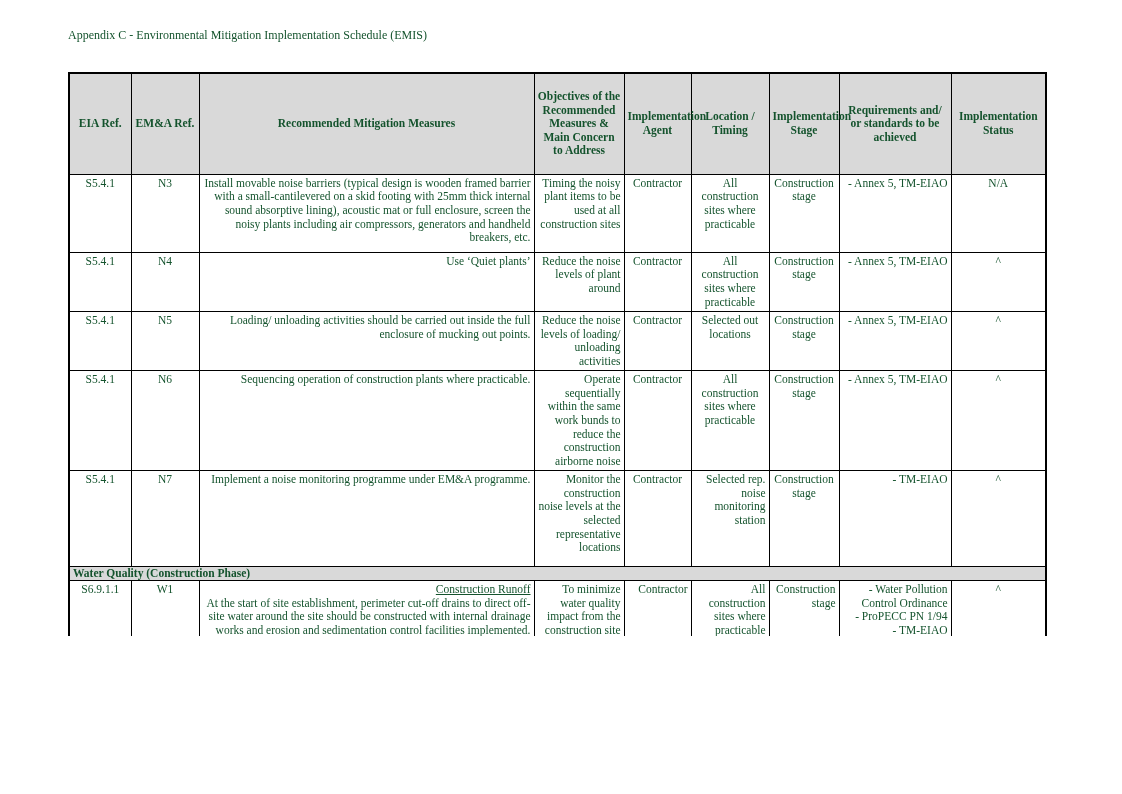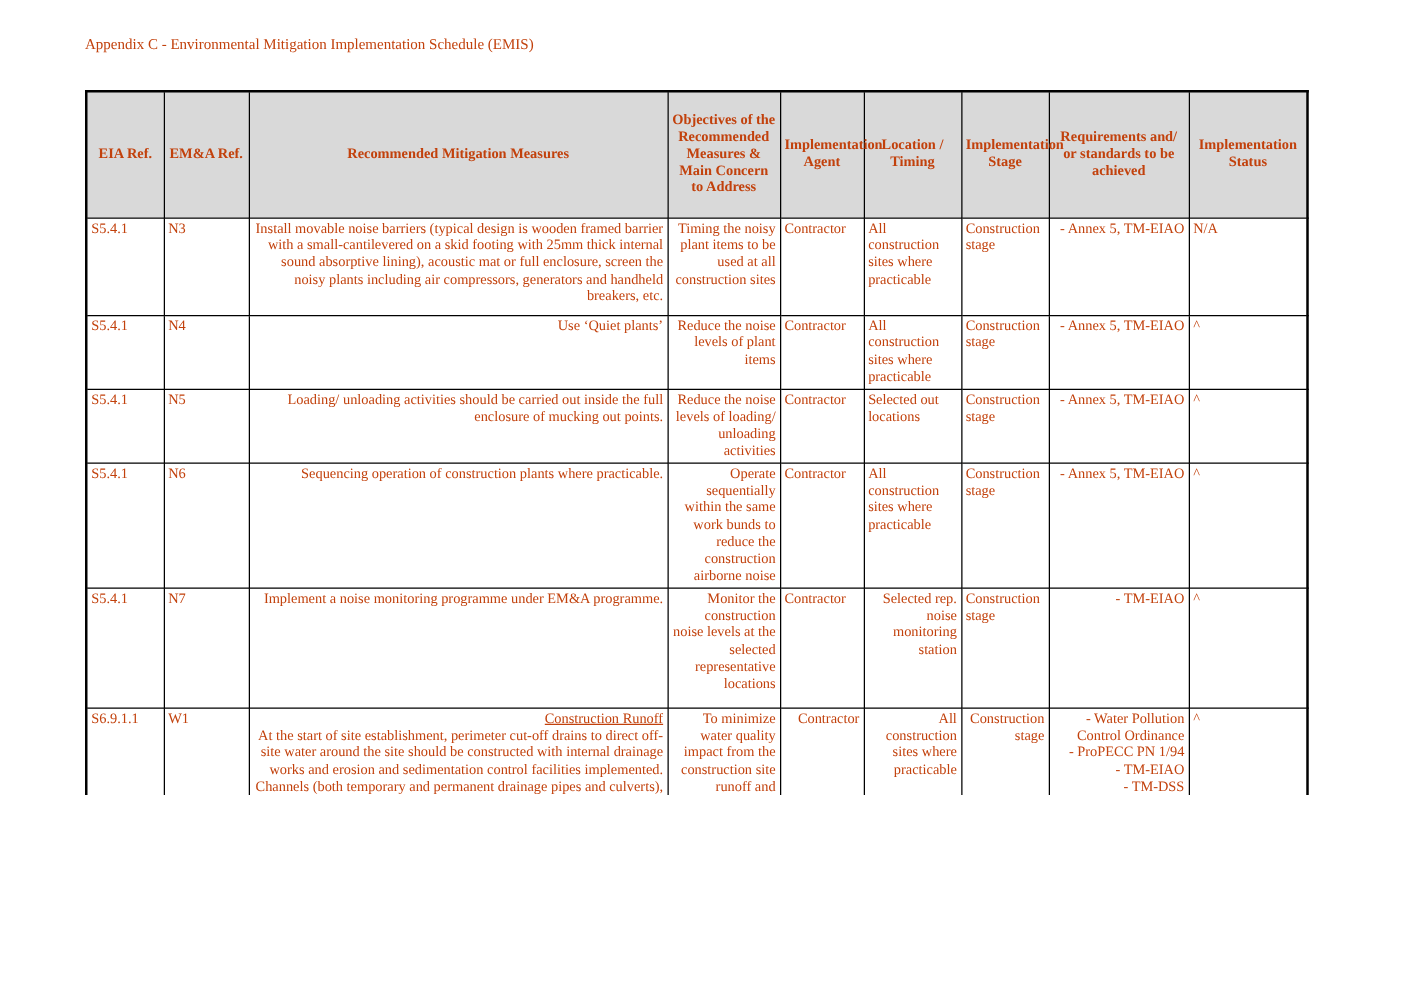--- a/index.html
+++ b/index.html
@@ -6,21 +6,21 @@
     margin: 0;
     padding: 0;
     background: #ffffff;
   }
   .page {
     position: relative;
     width: 1122px;
     height: 636px;
     background: #ffffff;
     font-family: "Liberation Serif", serif;
-    color: #c2410c;
+    color: #14532d;
     overflow: hidden;
   }
   .doc-header {
     position: absolute;
     left: 68px;
     top: 28px;
     font-size: 12px;
   }
   .emis-wrap {
     position: absolute;
@@ -47,21 +47,21 @@
     text-align: center;
     vertical-align: middle;
     padding: 16px 3px;
     height: 60px;
   }
   table.emis td {
     vertical-align: top;
     padding: 2px 3px;
     overflow: hidden;
   }
-  td.c { text-align: left; }
+  td.c { text-align: center; }
   td.l { text-align: right; }
   td.pre { white-space: pre-line; margin-left: 25px; }
   tr.section-row td {
     background: #d9d9d9;
     font-weight: bold;
     text-align: left;
     padding: 0 3px;
     height: 13px;
     line-height: 1.1;
   }
@@ -132,21 +132,21 @@
           <td class="c">Contractor</td>
           <td class="c">All construction sites where practicable</td>
           <td class="c">Construction stage</td>
           <td class="l pre">- Annex 5, TM-EIAO</td>
           <td class="c">N/A</td>
         </tr>
         <tr style="height:52px">
           <td class="c">S5.4.1</td>
           <td class="c">N4</td>
           <td class="l">Use ‘Quiet plants’</td>
-          <td class="l">Reduce the noise levels of plant items</td>
+          <td class="l">Reduce the noise levels of plant around</td>
           <td class="c">Contractor</td>
           <td class="c">All construction sites where practicable</td>
           <td class="c">Construction stage</td>
           <td class="l pre">- Annex 5, TM-EIAO</td>
           <td class="c">^</td>
         </tr>
         <tr style="height:52px">
           <td class="c">S5.4.1</td>
           <td class="c">N5</td>
           <td class="l">Loading/ unloading activities should be carried out inside the full enclosure of mucking out points.</td>
@@ -171,20 +171,23 @@
         <tr style="height:96px">
           <td class="c">S5.4.1</td>
           <td class="c">N7</td>
           <td class="l">Implement a noise monitoring programme under EM&amp;A programme.</td>
           <td class="l">Monitor the construction noise levels at the selected representative locations</td>
           <td class="c">Contractor</td>
           <td class="l">Selected rep. noise monitoring station</td>
           <td class="c">Construction stage</td>
           <td class="l pre">- TM-EIAO</td>
           <td class="c">^</td>
+        </tr>
+        <tr class="section-row">
+          <td colspan="9">Water Quality (Construction Phase)</td>
         </tr>
         <tr style="height:120px">
           <td class="c">S6.9.1.1</td>
           <td class="c">W1</td>
           <td class="l">
             <span class="measure-title">Construction Runoff</span><br>
             <span>At the start of site establishment, perimeter cut-off drains to direct off-site water around the site should be constructed with internal drainage works and erosion and sedimentation control facilities implemented.  Channels (both temporary and permanent drainage pipes and culverts), earth bunds or sand bag barriers should be provided on site to direct stormwater to silt removal facilities.  The design of the temporary on-site drainage system will be undertaken by the contractor prior to the commencement of construction.</span>
           </td>
           <td class="l">To minimize water quality impact from the construction site runoff and general construction activities</td>
           <td class="l">Contractor</td>

